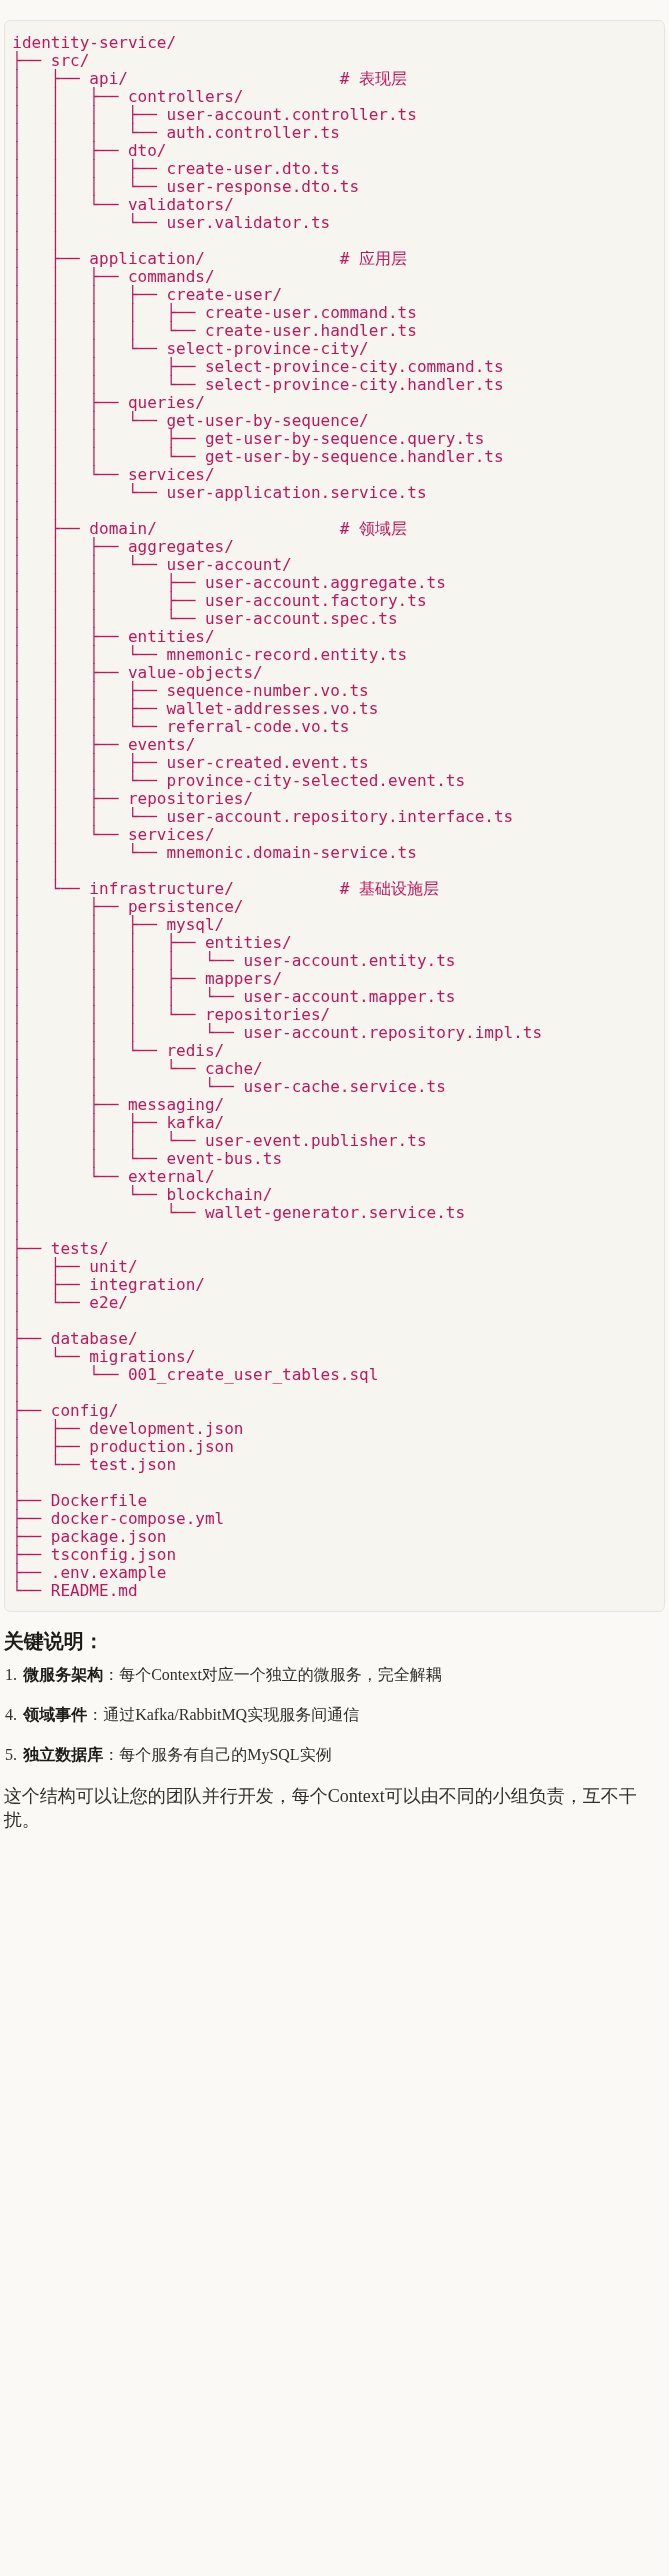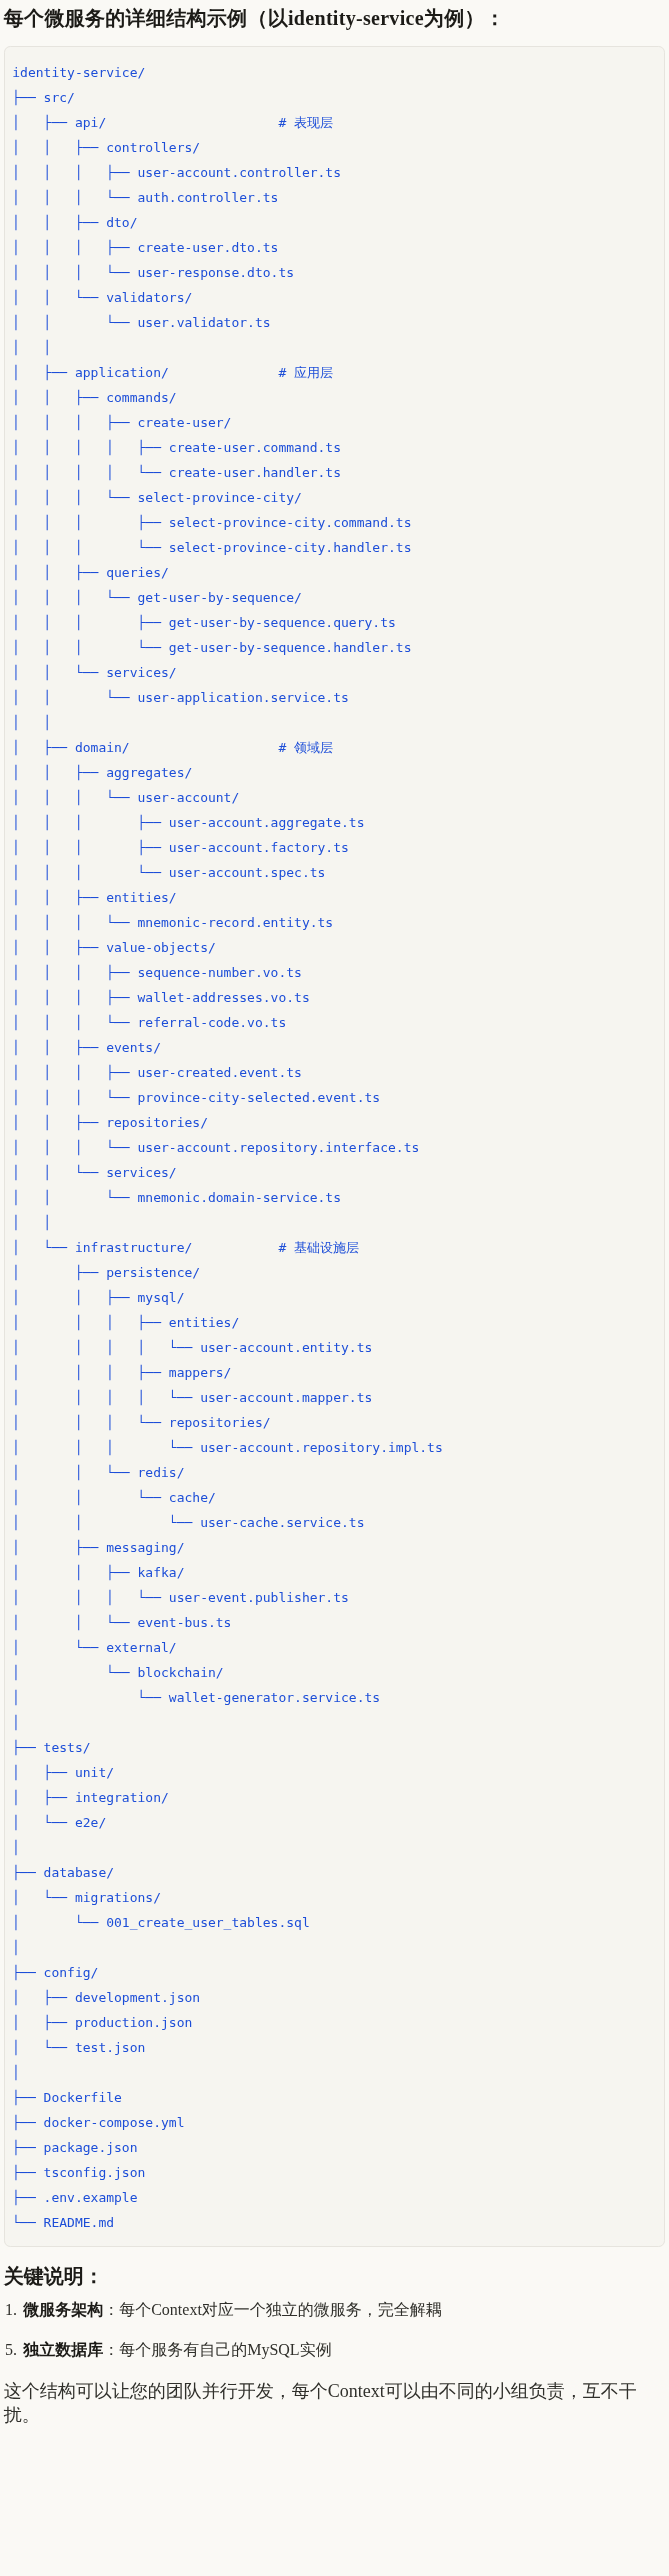--- a/index.html
+++ b/index.html
@@ -22,23 +22,23 @@
   .code-block {
     margin-top: 15px;
     background: #f6f5f0;
     border: 0.6px solid #e6e4de;
     border-radius: 6.3px;
     padding: 12.5px 8.8px 11.3px 7.5px;
     overflow: hidden;
   }
   .code-block pre {
     font-family: "DejaVu Sans Mono", "Liberation Mono", monospace;
-    font-size: 13px;
-    line-height: 25px;
-    color: #1d4ed8;
+    font-size: 16px;
+    line-height: 18px;
+    color: #be185d;
     white-space: pre;
     font-variant-ligatures: none;
   }
   .notes-heading {
     margin-top: 16px;
     font-size: 20px;
     font-weight: 700;
     color: #1c1b17;
     line-height: 26px;
   }
@@ -66,21 +66,20 @@
     margin-top: 17.5px;
     font-size: 18px;
     line-height: 24px;
   }
 </style>
 </head>
 <body>
 
 <main>
 
-  <p class="doc-title">每个微服务的详细结构示例（以identity-service为例）：</p>
 
   <div class="code-block">
     <pre>identity-service/
 ├── src/
 │   ├── api/                      # 表现层
 │   │   ├── controllers/
 │   │   │   ├── user-account.controller.ts
 │   │   │   └── auth.controller.ts
 │   │   ├── dto/
 │   │   │   ├── create-user.dto.ts
@@ -165,20 +164,23 @@
 └── README.md</pre>
   </div>
 
   <p class="notes-heading">关键说明：</p>
 
   <ol class="notes-list">
     <li>
       <span class="li-num">1.</span><strong>微服务架构</strong><span>：每个Context对应一个独立的微服务，完全解耦</span>
     </li>
     <li>
+      <span class="li-num">4.</span><strong>领域事件</strong><span>：通过Kafka/RabbitMQ实现服务间通信</span>
+    </li>
+    <li>
       <span class="li-num">5.</span><strong>独立数据库</strong><span>：每个服务有自己的MySQL实例</span>
     </li>
   </ol>
 
   <p class="closing-note">这个结构可以让您的团队并行开发，每个Context可以由不同的小组负责，互不干扰。</p>
 
 </main>
 
 
 </body></html>

